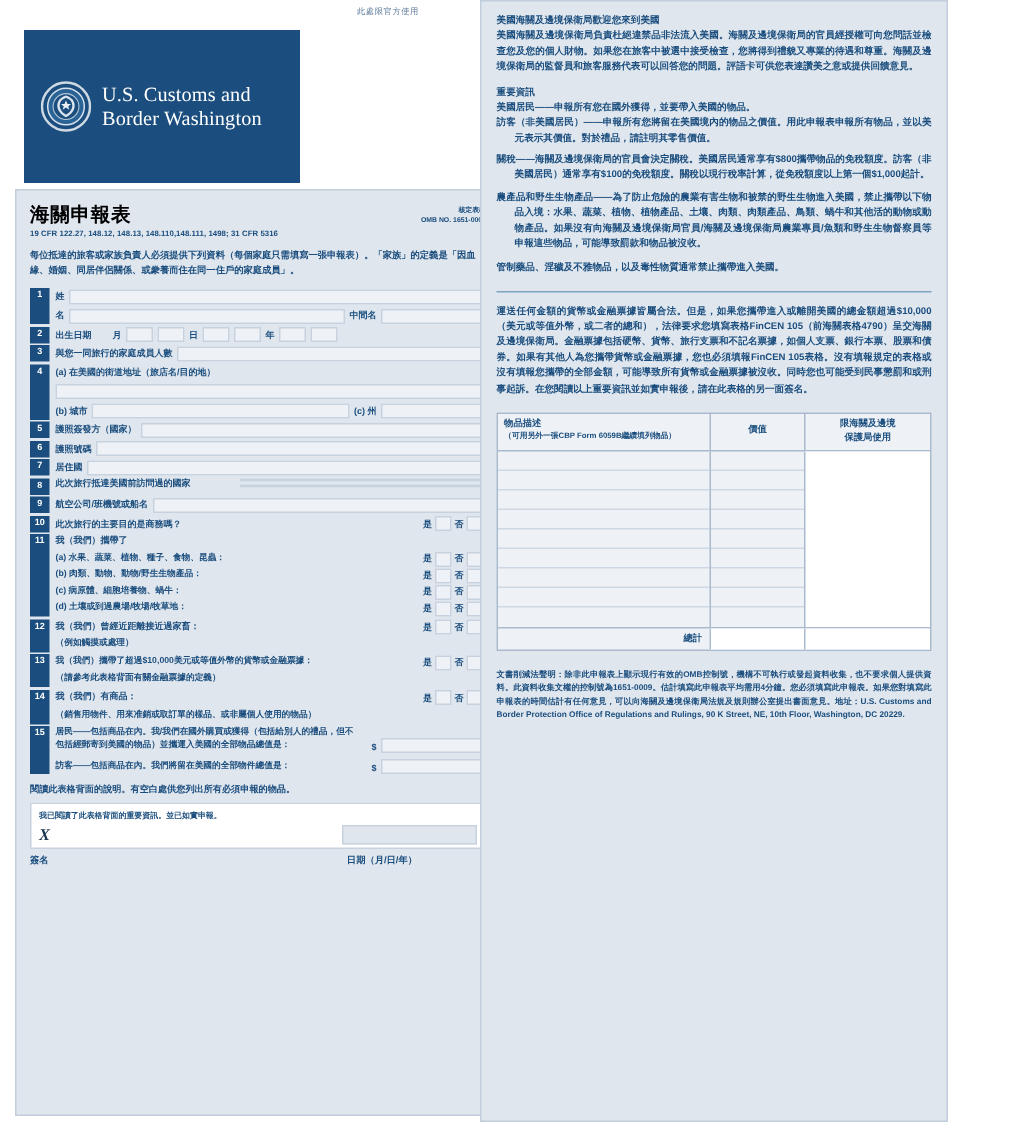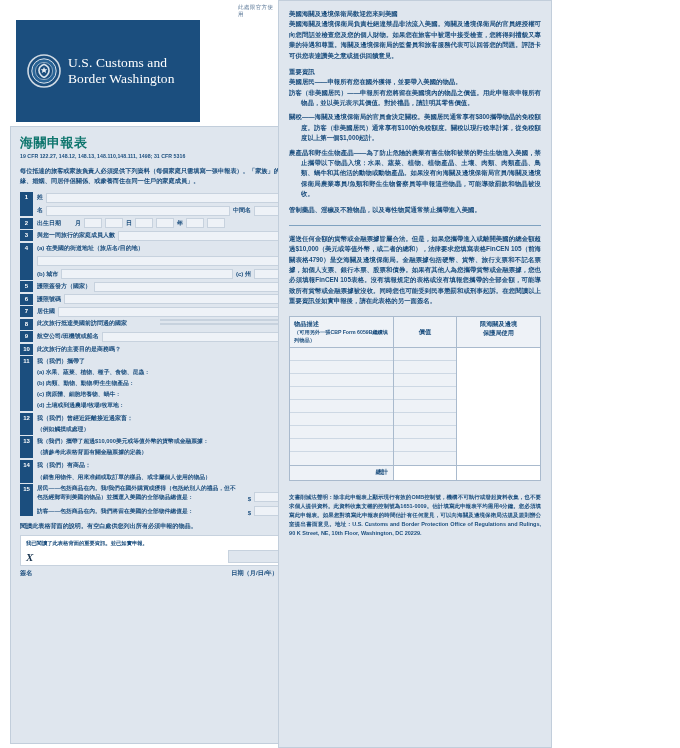--- a/index.html
+++ b/index.html
@@ -5,21 +5,21 @@
   * { box-sizing: border-box; }
   html, body { margin: 0; padding: 0; }
   body {
     width: 680px;
     height: 748px;
     background: #ffffff;
     font-family: "Liberation Sans", "DejaVu Sans", sans-serif;
     color: #1c4c7c;
     overflow: hidden;
   }
-  .page { position: relative; width: 552px; height: 748px; display: flex; border-radius: 11px; }
+  .page { position: relative; width: 632px; height: 748px; display: flex; border-radius: 11px; }
 
   
   .col-left { width: 340px; height: 748px; position: relative; padding: 0; }
   .official-use {
     position: absolute; top: 4px; left: 238px;
     font-size: 5.5px; color: #5d7a99; letter-spacing: .4px;
   }
   .logo-band {
     position: absolute; top: 20px; left: 16px;
     width: 184px; height: 102px;
@@ -36,21 +36,21 @@
   }
 
   .form-body {
     position: absolute; top: 126px; left: 10px;
     width: 324px; height: 618px;
     background: #dfe6ee;
     border: 1px solid #c2cedb;
     padding: 7px 9px 6px 9px;
   }
   .title-row { display: flex; justify-content: space-between; align-items: flex-start; }
-  .form-title { font-size: 13px; font-weight: bold; color: #0f766e; letter-spacing: .5px; }
+  .form-title { font-size: 13px; font-weight: bold; color: #000000; letter-spacing: .5px; }
   .omb { text-align: right; font-size: 4.6px; line-height: 1.5; color: #1b4e7e; font-weight: bold; padding-top: 3px; }
   .cfr { font-size: 5.2px; font-weight: bold; margin-top: 1px; letter-spacing: .05px; color: #1b4e7e; }
   .intro { font-size: 6.2px; line-height: 1.55; margin-top: 7px; font-weight: bold; color: #1b4e7e; }
 
   .items { margin-top: 7px; }
   .row { display: flex; align-items: stretch; margin-bottom: 1.5px; }
   .num {
     width: 13px; flex: 0 0 13px; background: #1b4e7e; color: #fff;
     font-size: 6px; font-weight: bold; text-align: center;
     padding-top: 2px; line-height: 1.1;

